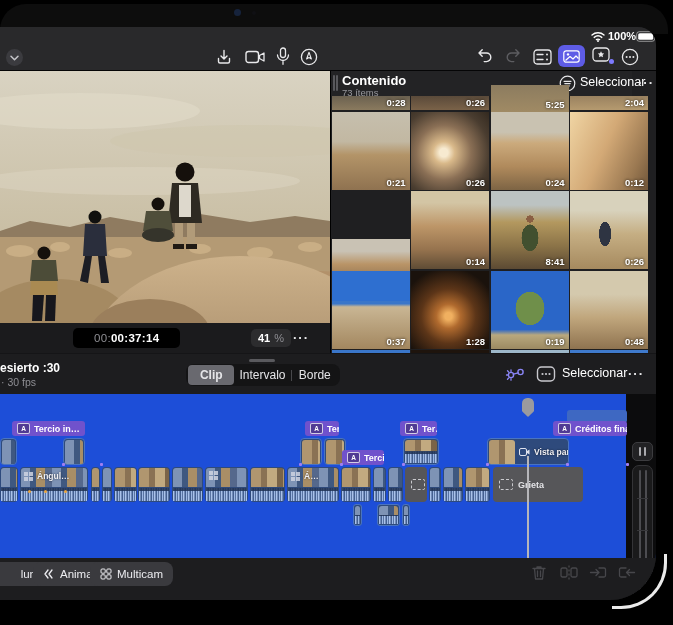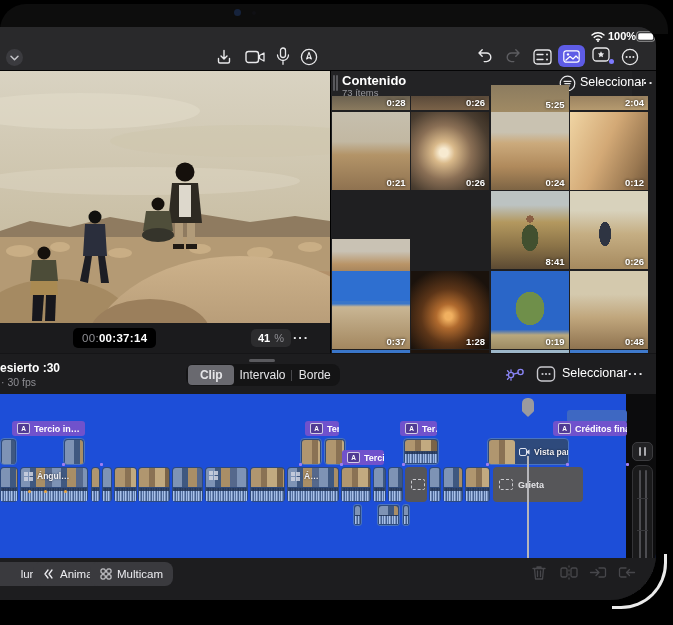--- a/index.html
+++ b/index.html
@@ -24,21 +24,21 @@
   #chrome{left:0;top:0;width:656px;height:43px;background:#29292b;border-bottom:1px solid #050506;}
   .tbtxt{font-size:11px;font-weight:700;color:#fff;}
   .icbtn{display:flex;align-items:center;justify-content:center;}
   .seltool{background:#5e5ce6;border-radius:6px;}
 
   
   #main{left:0;top:44px;width:656px;height:282px;background:#000;}
   #viewer{left:0;top:0;width:330px;height:282px;background:#101011;}
   #viewer-bar{left:0;top:252px;width:330px;height:30px;background:#1b1b1d;}
   #timecode{left:73px;top:5px;height:20px;background:#000;border-radius:5px;display:flex;align-items:center;
-            padding:0 9px;font-size:11.5px;font-weight:700;letter-spacing:.3px;}
+            padding:0 21px;font-size:11.5px;font-weight:700;letter-spacing:.3px;}
   #timecode .dim{color:#8e8e93;font-weight:400;}
   #zoom-pill{left:251px;top:6px;height:18px;background:#2c2c2e;border-radius:5px;display:flex;align-items:center;
              padding:0 7px;font-size:11px;font-weight:700;}
   #zoom-pill .unit{color:#8e8e93;font-weight:400;margin-left:4px;}
   .dots{color:#e8e8ea;font-size:13px;font-weight:700;letter-spacing:1px;}
 
   
   #browser{left:331px;top:0;width:325px;height:282px;background:#1f1f21;}
   #browser-head{left:0;top:0;width:269px;height:25px;background:#232325;padding-left:32px;}
   #browser-title{left:11px;top:2px;font-size:13px;font-weight:700;}
@@ -317,20 +317,23 @@
       <div class="abs thumb th-c" style="left:159.5px;top:40.5px;width:78px;height:78px;">
           <span class="dur">0:24</span>
         </div>
       <div class="abs thumb th-d" style="left:239px;top:40.5px;width:78px;height:78px;">
           <span class="dur">0:12</span>
         </div>
 
       <div class="abs thumb th-e" style="left:0.5px;top:120px;width:78px;height:56px;margin-top:48px;">
           <span class="dur">0:13</span>
         </div>
+      <div class="abs thumb th-f" style="left:80px;top:120px;width:78px;height:78px;">
+          <span class="dur">0:14</span>
+        </div>
       <div class="abs thumb th-g" style="left:159.5px;top:120px;width:78px;height:78px;">
           <span class="dur">8:41</span>
         </div>
       <div class="abs thumb th-h" style="left:239px;top:120px;width:78px;height:78px;">
           <span class="dur">0:26</span>
         </div>
 
       <div class="abs thumb th-i" style="left:0.5px;top:199.5px;width:78px;height:78px;text-align:center;">
           <span class="dur">0:37</span>
         </div>

